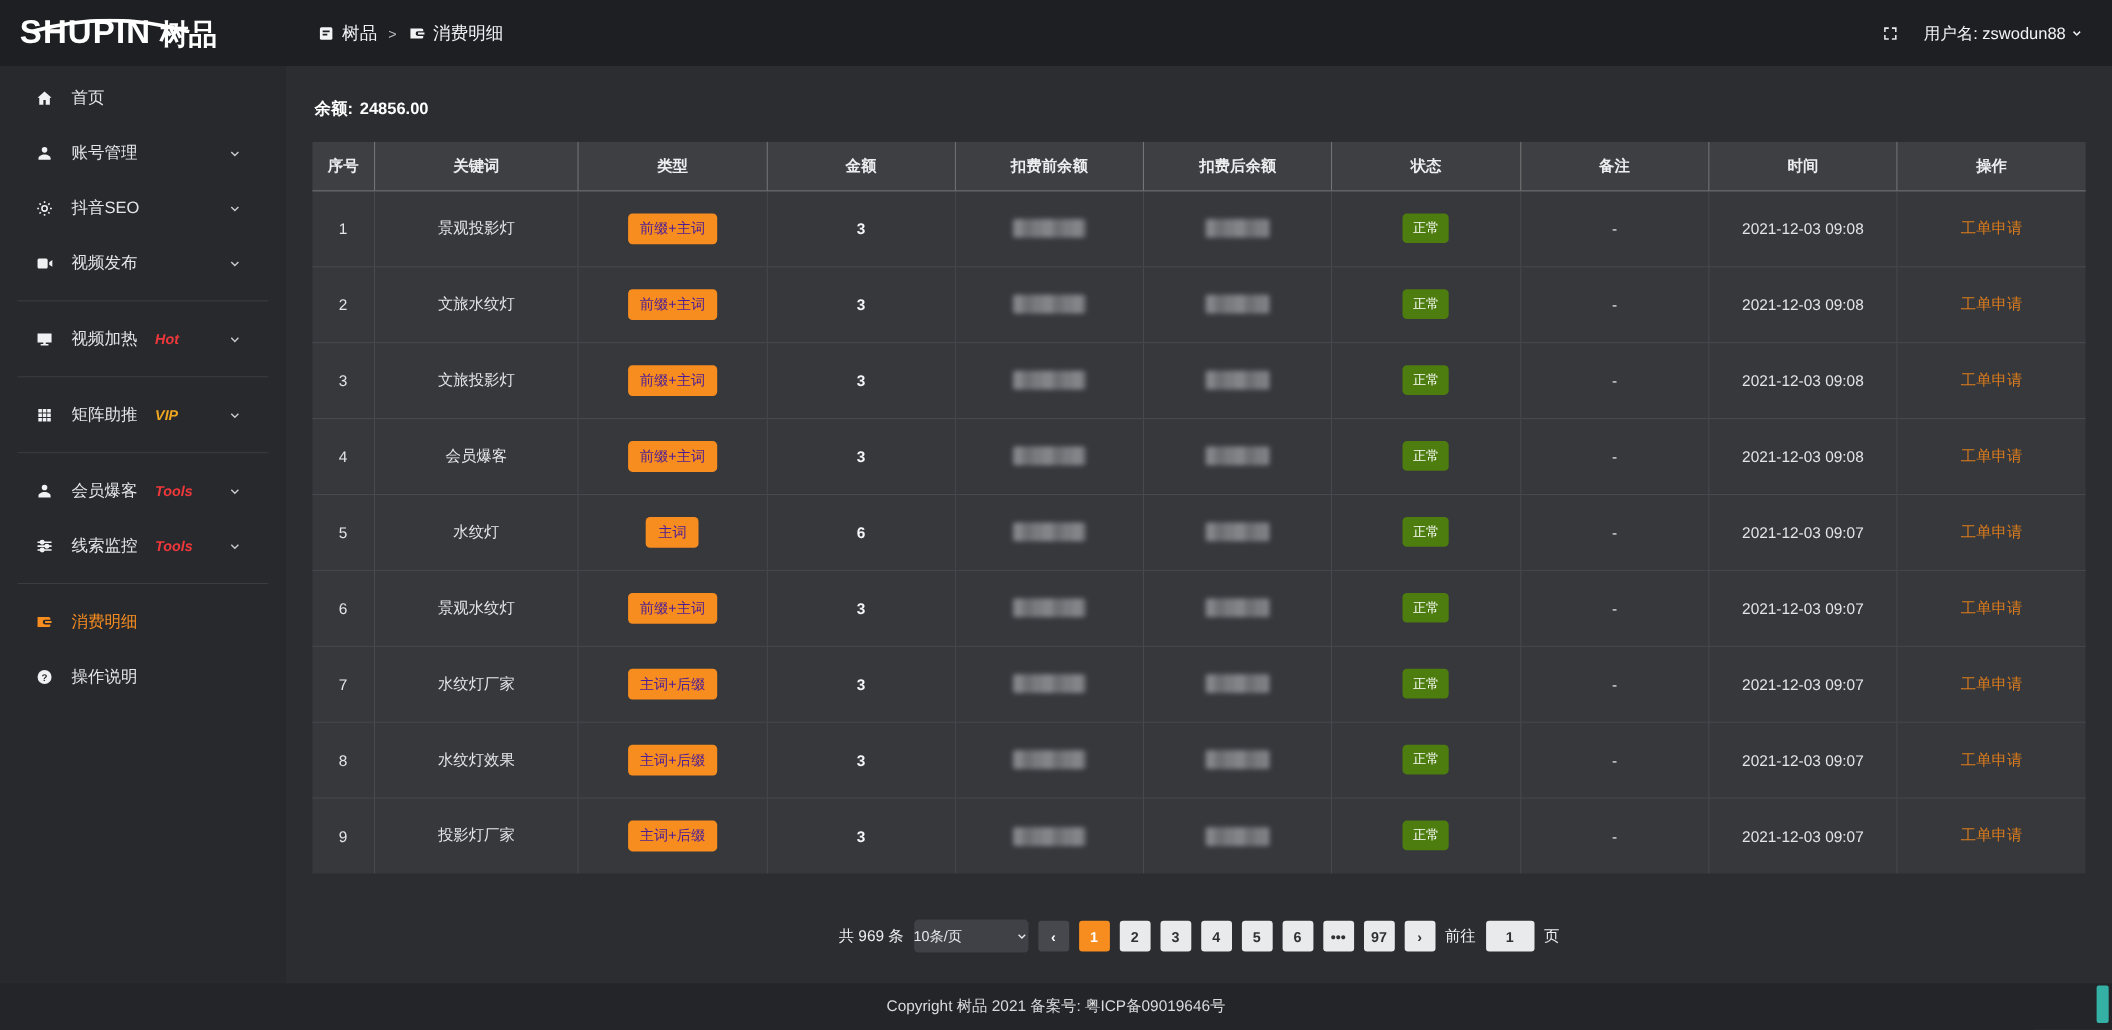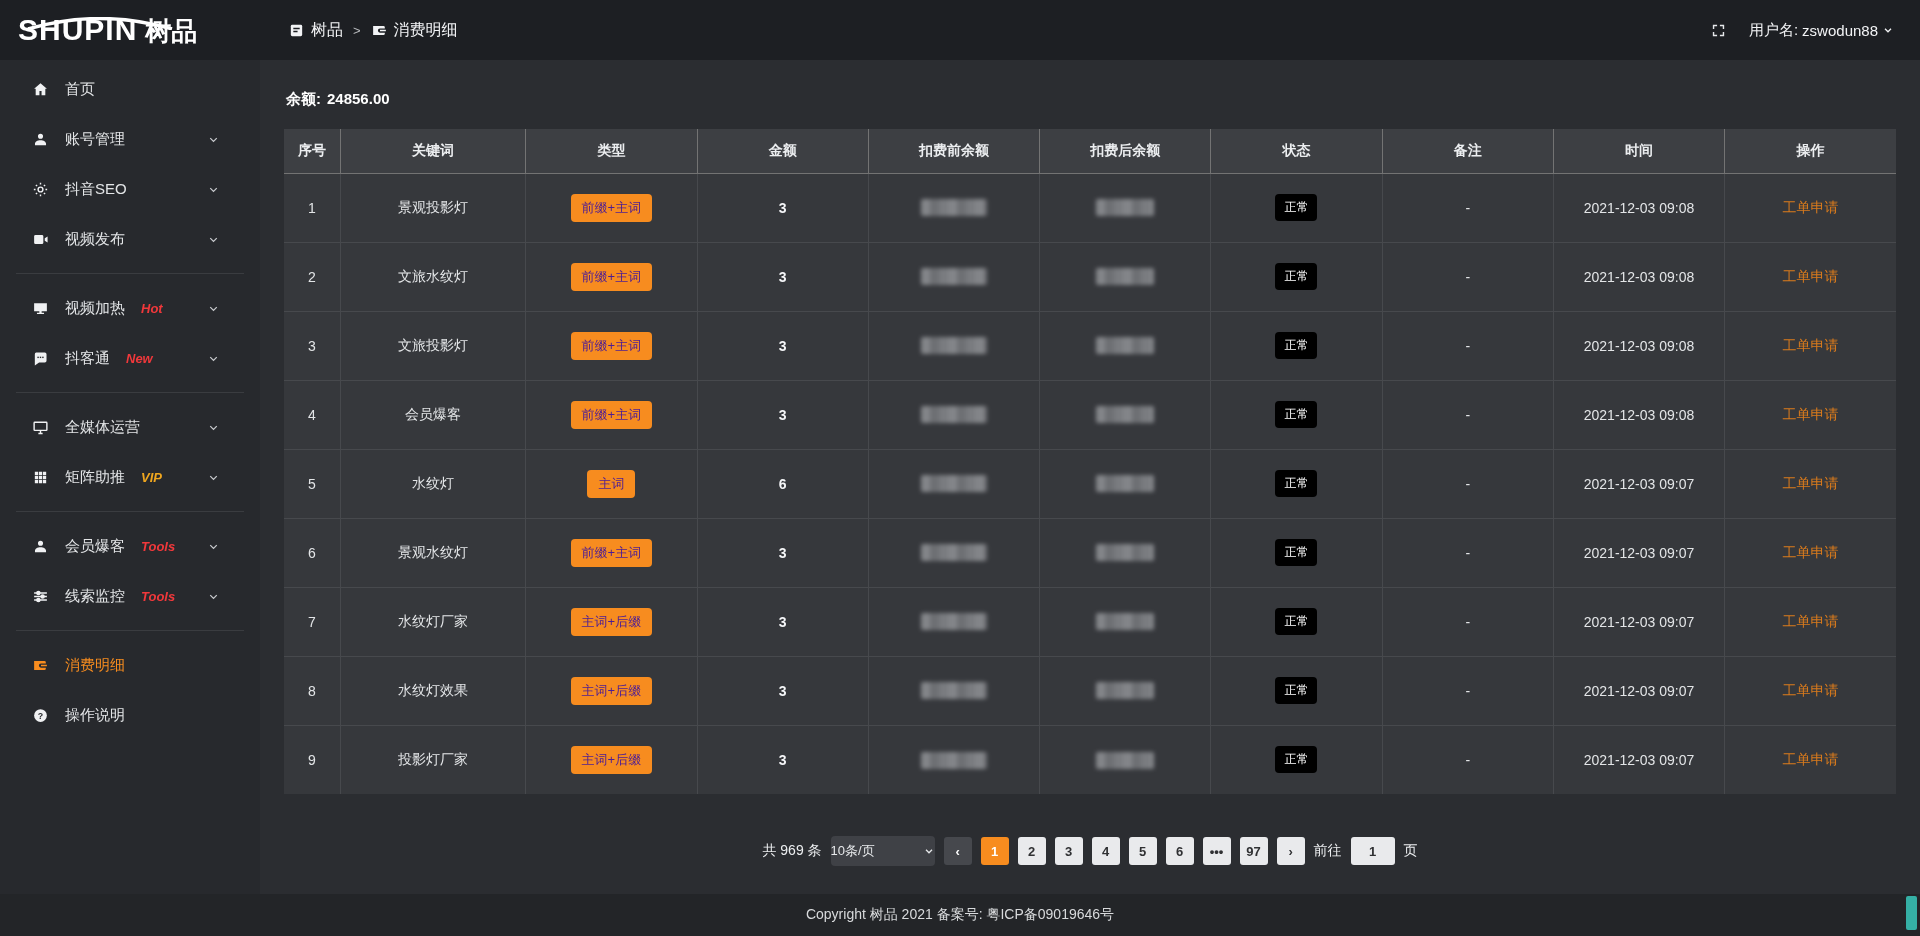--- a/index.html
+++ b/index.html
@@ -31,21 +31,21 @@
   .side-item.active, .side-item.active .icon { color:#f78c1f; }
   .side-divider { height:1px; background:#3a3c40; margin:9px 16px; }
   
   .main { position:absolute; top:60px; left:260px; width:1660px; height:834px; padding:0 24px; }
   .balance { margin:30px 0 20px 2px; font-size:15px; font-weight:700; color:#fff; }
   .balance b { margin-left:6px; }
   table.tbl { width:100%; border-collapse:collapse; border-style:hidden; table-layout:fixed; }
   .tbl th { background:#3d3f43; height:44px; font-size:14px; font-weight:700; color:#eceef0; border:1px solid #737373; }
   .tbl td { background:#36383c; height:69px; text-align:center; font-size:14px; color:#e3e5e7; border:1px solid #47494d; }
   .type-badge { display:inline-block; background:#f78c1f; color:#4c1d95; font-size:13px; padding:5px 11px; border-radius:4px; font-weight:500; }
-  .status-badge { display:inline-block; background:#000000; color:#fff; font-size:12px; padding:5px 9px; border-radius:4px; }
+  .status-badge { display:inline-block; background:#4d7c0f; color:#fff; font-size:12px; padding:5px 9px; border-radius:4px; }
   .blur-block { display:inline-block; height:17px; border-radius:2px; vertical-align:middle; opacity:.8;
     background:repeating-linear-gradient(90deg,#97999d 0 9px,#7c7e82 9px 18px,#8b8d91 18px 27px);
     filter:blur(2.3px); }
   .action-link { color:#db7b1c; cursor:pointer; font-weight:500; }
   .amount { font-weight:600; color:#f5f6f8; }
   
   .pagination { display:flex; align-items:center; justify-content:center; gap:9px; margin-top:42px; font-size:14px; color:#eceef0; }
   .page-size { display:flex; align-items:center; justify-content:space-between; gap:0; width:104px; height:30px;
     background:#3f4146; border-radius:4px; font-size:13px; cursor:pointer; color:#e6e8ea; }
   .pg-btn { min-width:28px; height:28px; border-radius:3px; background:#e9eaec; color:#303133; font-size:13px;
@@ -167,56 +167,21 @@
         </svg>
       </span>
       <span>视频加热</span>
       <span class="badge" style="color: rgb(240, 56, 59);">Hot</span>
       <span class="chev icon">
         <svg width="13" height="13" viewBox="0 0 24 24" fill="none" stroke="currentColor" stroke-width="2.4">
           <path d="M6 9.5l6 6 6-6"></path>
         </svg>
       </span>
     </div>
-    <div class="side-item">
-      <span class="icon">
-        <svg width="17" height="17" viewBox="0 0 24 24" fill="currentColor">
-          <path d="M6 3.5h12a2.5 2.5 0 0 1 2.5 2.5v9a2.5 2.5 0 0 1-2.5 2.5h-8L4 22V6A2.5 2.5 0 0 1 6 3.5z"></path>
-          <g fill="#27292d">
-            <rect x="7.6" y="9.4" width="2" height="2"></rect>
-            <rect x="11" y="9.4" width="2" height="2"></rect>
-            <rect x="14.4" y="9.4" width="2" height="2"></rect>
-          </g>
-        </svg>
-      </span>
-      <span>抖客通</span>
-      <span class="badge" style="color: rgb(240, 56, 59);">New</span>
-      <span class="chev icon">
-        <svg width="13" height="13" viewBox="0 0 24 24" fill="none" stroke="currentColor" stroke-width="2.4">
-          <path d="M6 9.5l6 6 6-6"></path>
-        </svg>
-      </span>
-    </div>
     <div class="side-divider"></div>
-    <div class="side-item">
-      <span class="icon">
-        <svg width="17" height="17" viewBox="0 0 24 24" fill="currentColor">
-          <g fill="none" stroke="currentColor" stroke-width="2">
-            <rect x="3" y="4.5" width="18" height="11.5" rx="1"></rect>
-            <path d="M9 20.5h6M12 16v4.5"></path>
-          </g>
-        </svg>
-      </span>
-      <span>全媒体运营</span>
-      <span class="chev icon">
-        <svg width="13" height="13" viewBox="0 0 24 24" fill="none" stroke="currentColor" stroke-width="2.4">
-          <path d="M6 9.5l6 6 6-6"></path>
-        </svg>
-      </span>
-    </div>
     <div class="side-item">
       <span class="icon">
         <svg width="17" height="17" viewBox="0 0 24 24" fill="currentColor">
           <path d="M4 4h4.6v4.6H4zM9.7 4h4.6v4.6H9.7zM15.4 4H20v4.6h-4.6zM4 9.7h4.6v4.6H4zM9.7 9.7h4.6v4.6H9.7zM15.4 9.7H20v4.6h-4.6zM4 15.4h4.6V20H4zM9.7 15.4h4.6V20H9.7zM15.4 15.4H20V20h-4.6z"></path>
         </svg>
       </span>
       <span>矩阵助推</span>
       <span class="badge" style="color: rgb(240, 167, 31);">VIP</span>
       <span class="chev icon">
         <svg width="13" height="13" viewBox="0 0 24 24" fill="none" stroke="currentColor" stroke-width="2.4">

